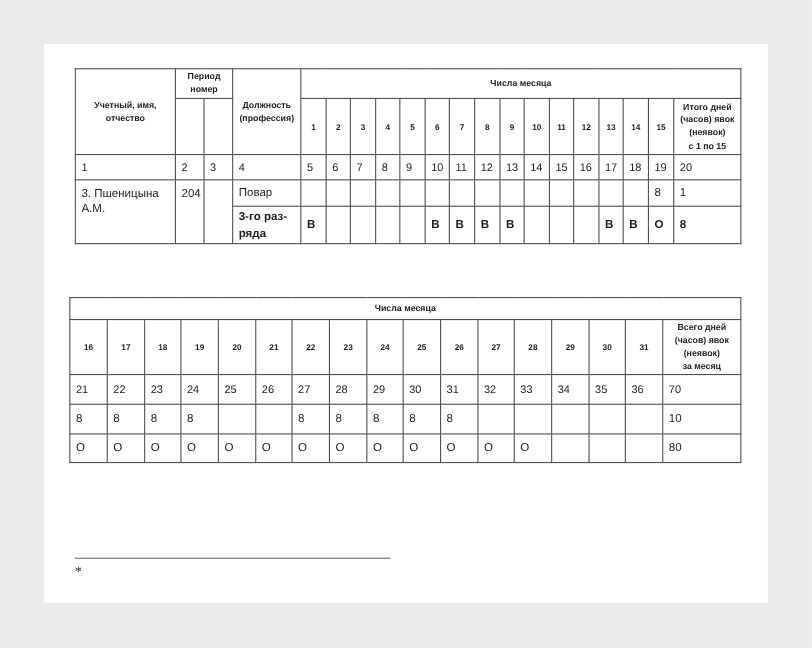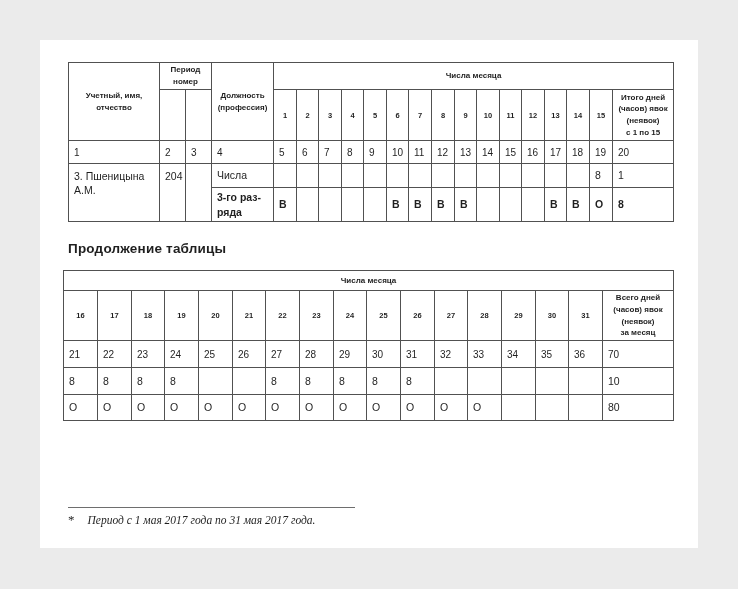--- a/index.html
+++ b/index.html
@@ -180,21 +180,21 @@
       <td class="nc">16</td>
       <td class="nc">17</td>
       <td class="nc">18</td>
       <td class="nc">19</td>
       <td class="nc">20</td>
     </tr>
     <tr class="rd1">
       <td class="dc vtop" rowspan="2">3. Пшеницына А.М.</td>
       <td class="dc vtop" rowspan="2">204</td>
       <td class="dc vtop" rowspan="2"></td>
-      <td class="dc">Числа</td>
+      <td class="dc">Повар</td>
       <td class="dc"></td>
       <td class="dc"></td>
       <td class="dc"></td>
       <td class="dc"></td>
       <td class="dc"></td>
       <td class="dc"></td>
       <td class="dc"></td>
       <td class="dc"></td>
       <td class="dc"></td>
       <td class="dc"></td>
@@ -221,21 +221,20 @@
       <td class="dc"></td>
       <td class="dc"></td>
       <td class="dc">В</td>
       <td class="dc">В</td>
       <td class="dc">О</td>
       <td class="dc">8</td>
     </tr>
   </tbody>
     </table>
 
-  <div class="cont-title">Продолжение таблицы</div>
 
   <table class="t2">
     <colgroup>
       <col style="width:34px">
         <col style="width:34px">
         <col style="width:33px">
         <col style="width:34px">
       <col style="width:34px">
         <col style="width:33px">
         <col style="width:34px">
@@ -332,16 +331,15 @@
       <td class="dc"></td>
       <td class="dc"></td>
       <td class="dc">80</td>
     </tr>
   </tbody>
     </table>
 
   <div class="fn-rule"></div>
   <div class="footnote">
     <span class="ast">*</span>
-    <span class="fn-text">Период с 1 мая 2017 года по 31 мая 2017 года.</span>
   </div>
 
 </div>
 
 </body></html>

